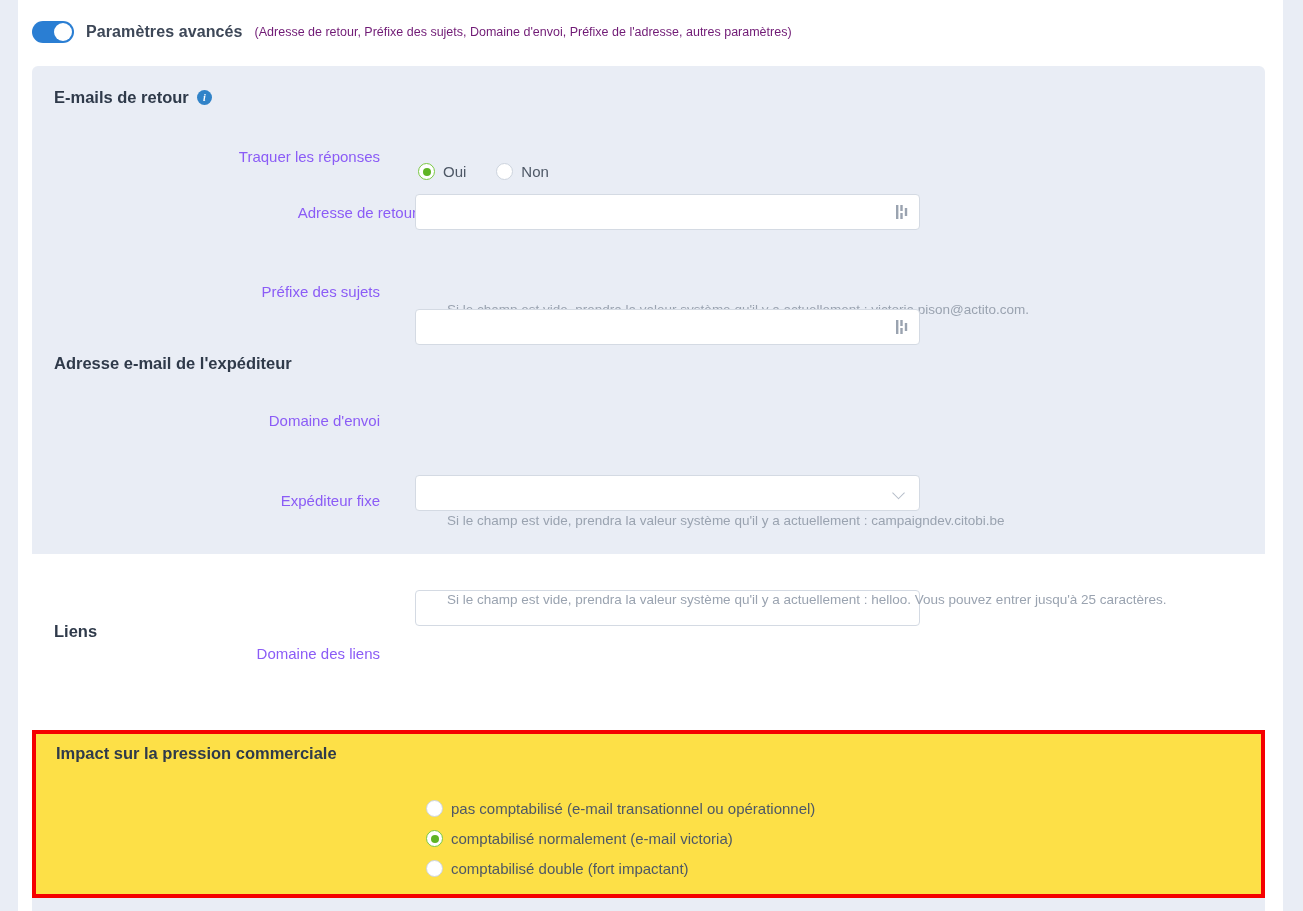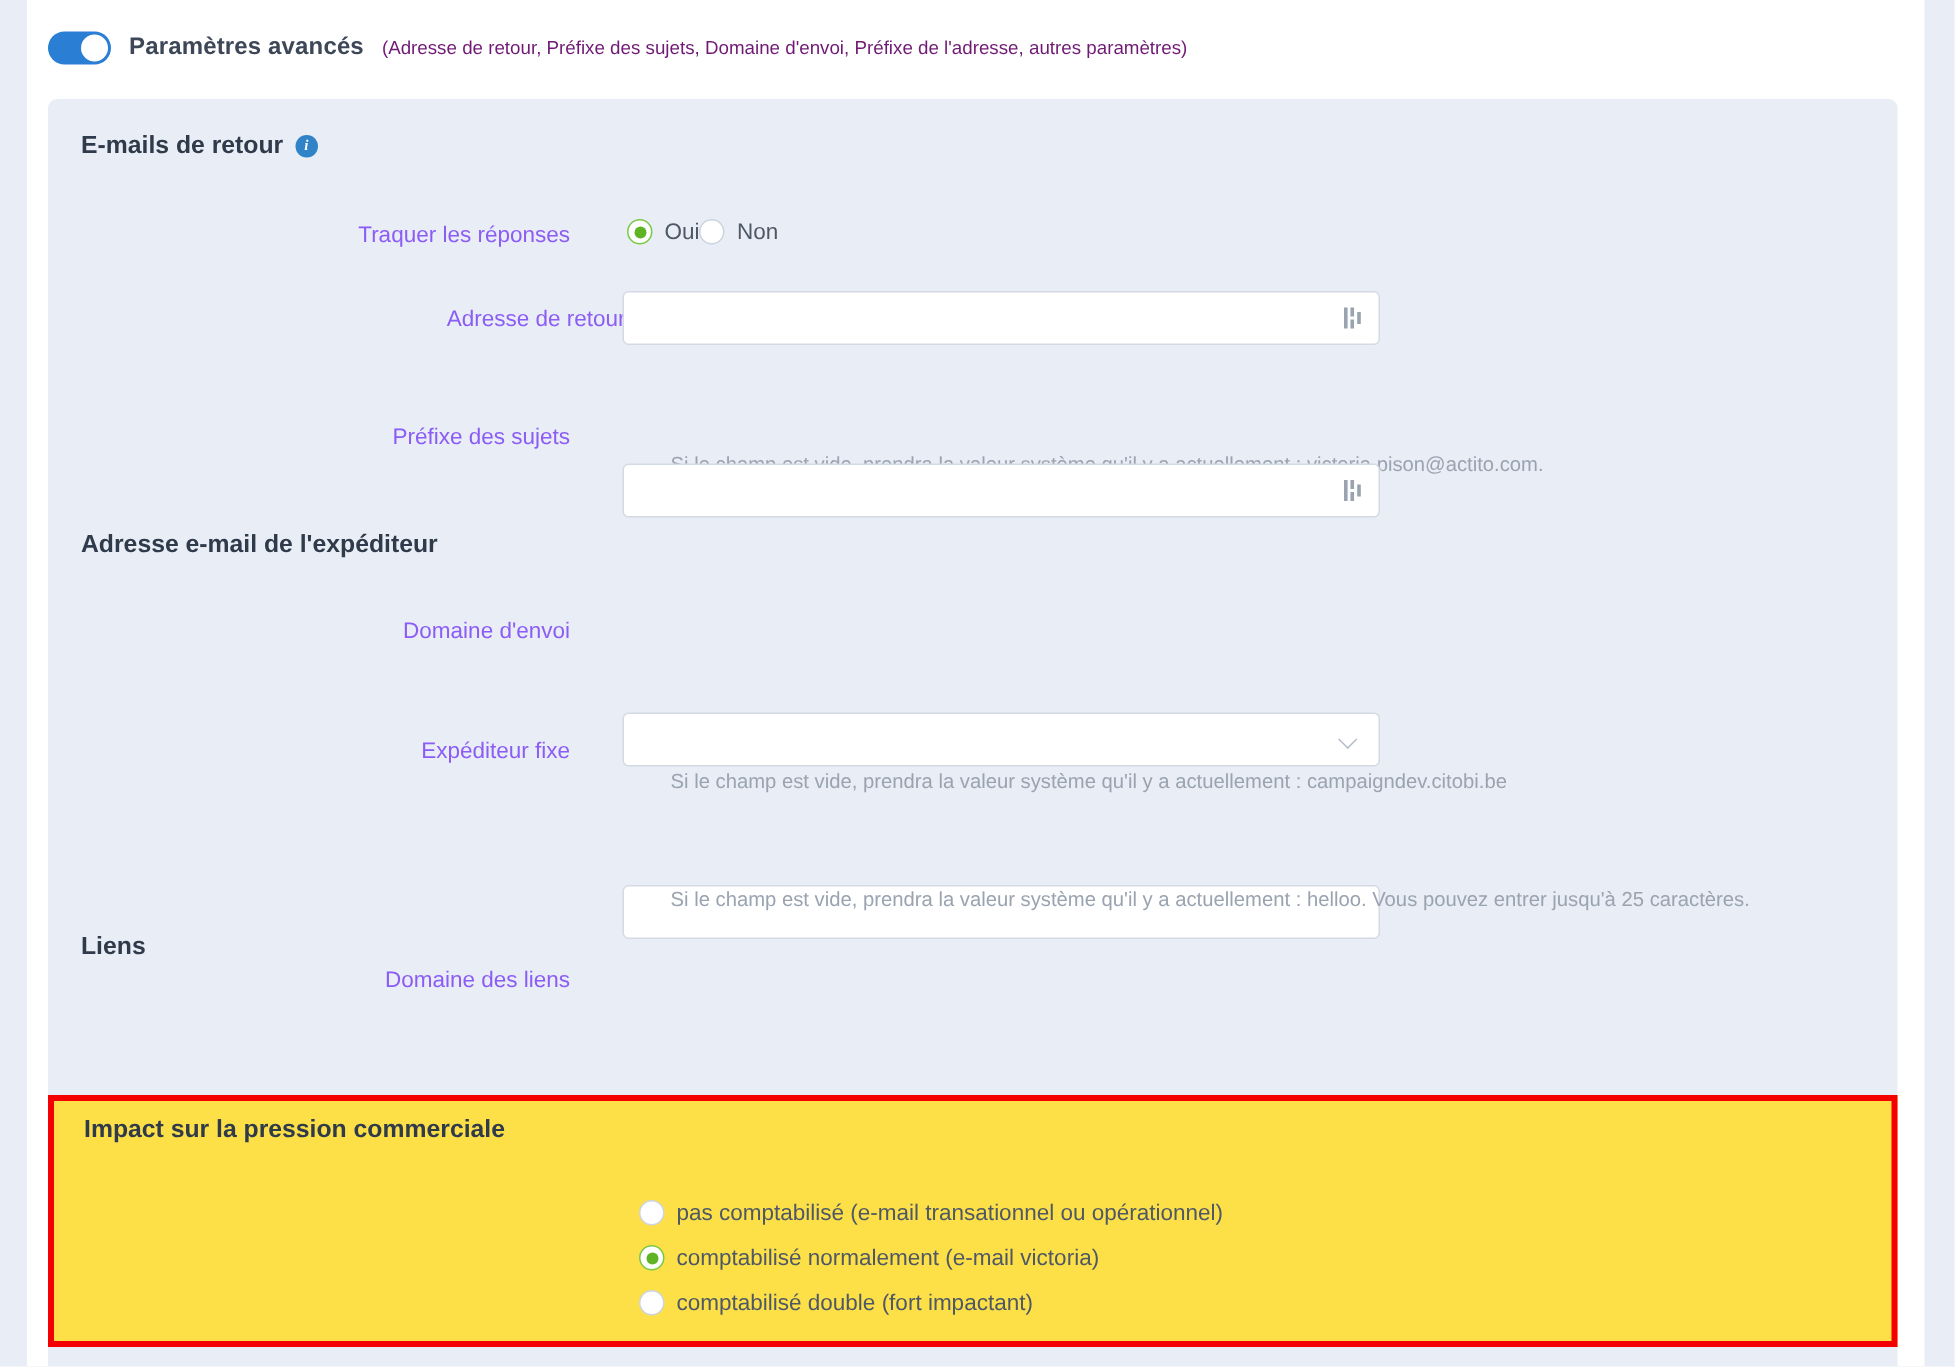--- a/index.html
+++ b/index.html
@@ -69,21 +69,21 @@
     font-size: 12.5px;
     color: #701a75;
   }
 
   
   .card {
     position: absolute;
     left: 32px;
     top: 66px;
     width: 1233px;
-    height: 664px;
+    height: 488px;
     background: #e9edf5;
     border-radius: 6px 6px 0 0;
     text-decoration: underline;
   }
 
   .section-title {
     font-size: 16.5px;
     font-weight: bold;
     color: #2f3a4a;
     display: flex;
@@ -263,21 +263,21 @@
 </div>
 
 <div class="card">
 
   <div class="abs section-title" style="left:22px; top:22px;">
     <span>E-mails de retour</span>
     <span class="info-icon">i</span>
   </div>
 
   <div class="abs field-label" style="left:0px; top:82px; width:348px;">Traquer les réponses</div>
-  <div class="abs" style="left:386px; top:80px; display:flex; align-items:flex-start; ">
+  <div class="abs" style="left:386px; top:97px; display:flex; align-items:flex-start; gap:30px;">
     <label class="radio-row">
       <span class="radio checked"></span>
       <span class="radio-text">Oui</span>
     </label>
     <label class="radio-row">
       <span class="radio"></span>
       <span class="radio-text">Non</span>
     </label>
   </div>
 

